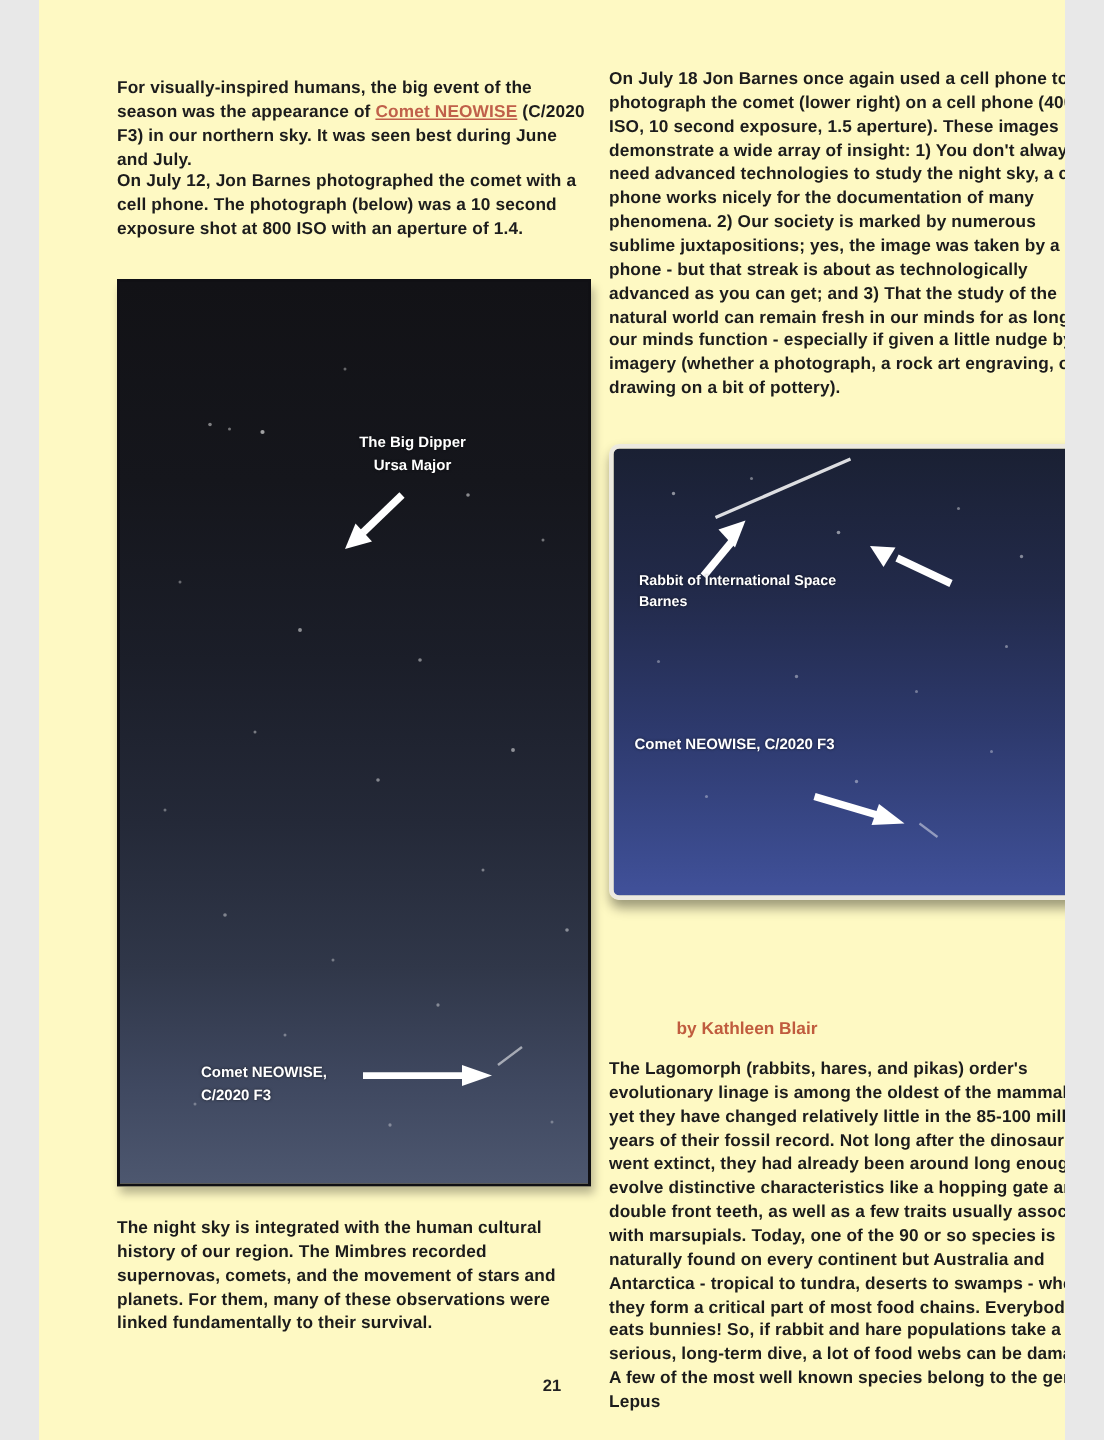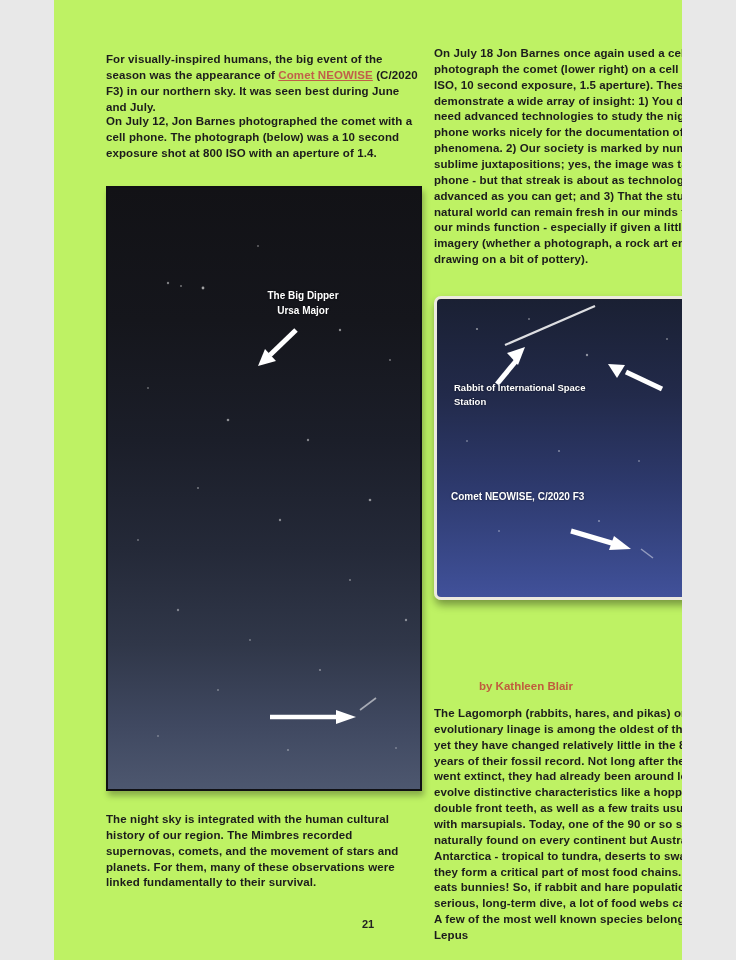--- a/index.html
+++ b/index.html
@@ -1,19 +1,19 @@
 <!DOCTYPE html>
 <html><head>
 <meta charset="utf-8">
 <style>
   html,body{margin:0;padding:0;}
   body{background:#e8e8e8;}
   .page{
-    position:relative;width:628px;height:960px;margin:0 auto;
-    background:#bef264;overflow:hidden;
+    position:relative;width:684px;height:960px;margin:0 auto;
+    background:#fef9c3;overflow:hidden;
     font-family:"Liberation Sans",sans-serif;
   }
   .col-left{position:absolute;left:52px;top:52px;width:316px;}
   .col-right{position:absolute;left:380px;top:46px;width:332px;}
   .col-left>*,.col-right>*{position:absolute;left:0;}
   .body-text{
     margin:0;font-size:11.5px;font-weight:700;color:#1c1c1c;
     line-height:1.38;letter-spacing:.1px;
   }
   .link{color:#c0604a;text-decoration:underline;font-weight:700;cursor:pointer;}
@@ -97,20 +97,24 @@
 
       <div class="annot" style="left:143px;top:100px;width:104px;text-align:center;">
         <div>The Big Dipper</div>
         <div>Ursa Major</div>
       </div>
       <svg class="arrow" style="left:144px;top:136px;" width="52" height="48">
         <line x1="44" y1="6" x2="18" y2="31" stroke="#ffffff" stroke-width="5"></line>
         <polygon points="6,42 24,37 13,25" fill="#ffffff"></polygon>
       </svg>
 
+      <div class="annot" style="left:54px;top:520px;width:110px;">
+        <div>Comet NEOWISE,</div>
+        <div>C/2020 F3</div>
+      </div>
       <svg class="arrow" style="left:160px;top:521px;" width="90" height="16">
         <line x1="2" y1="8" x2="72" y2="8" stroke="#ffffff" stroke-width="4.5"></line>
         <polygon points="88,8 68,1 68,15" fill="#ffffff"></polygon>
       </svg>
     </div>
 
     <p class="body-text caption">The night sky is integrated with the human cultural history of our region.  The Mimbres recorded supernovas, comets, and the movement of stars and planets.  For them, many of these observations were linked fundamentally to their survival.</p>
   </div>
 
   <div class="col-right">
@@ -138,21 +142,21 @@
 
         <line x1="204" y1="250" x2="216" y2="259" stroke="#ffffff" stroke-width="1.5" opacity=".45"></line>
       </svg>
 
       <svg class="arrow" style="left:52px;top:44px;" width="44" height="46">
         <line x1="8" y1="41" x2="27" y2="18" stroke="#ffffff" stroke-width="5"></line>
         <polygon points="36,4 18,10 29,22" fill="#ffffff"></polygon>
       </svg>
       <div class="annot small" style="left:17px;top:82px;width:150px;">
         <div>Rabbit of International Space</div>
-        <div>Station</div>
+        <div>Barnes</div>
       </div>
 
       <svg class="arrow" style="left:167px;top:63px;" width="64" height="32">
         <line x1="58" y1="27" x2="22" y2="10" stroke="#ffffff" stroke-width="5"></line>
         <polygon points="4,2 21,3 13,16" fill="#ffffff"></polygon>
       </svg>
 
       <div class="annot" style="left:14px;top:190px;width:180px;">Comet NEOWISE, C/2020 F3</div>
       <svg class="arrow" style="left:130px;top:226px;" width="70" height="30">
         <line x1="4" y1="6" x2="48" y2="19" stroke="#ffffff" stroke-width="5"></line>

